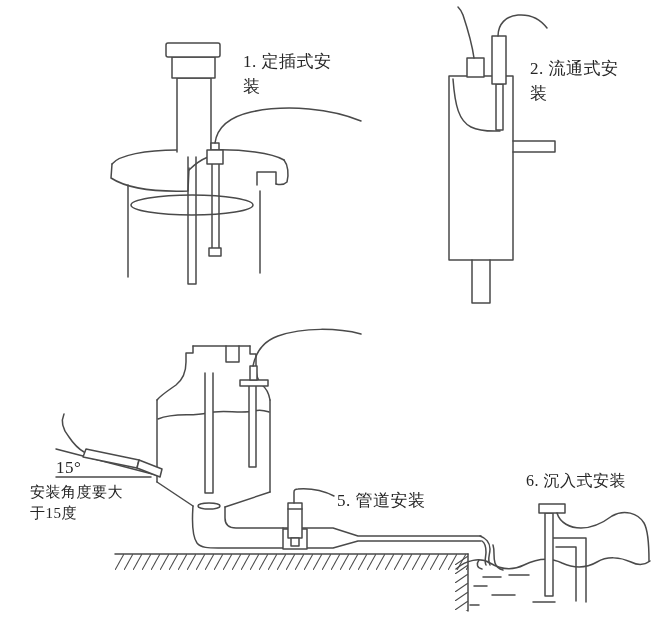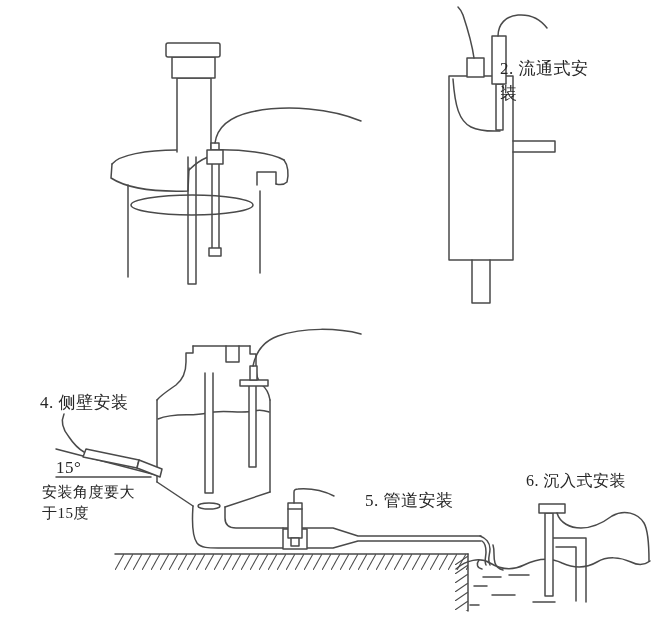--- a/index.html
+++ b/index.html
@@ -149,20 +149,20 @@
         <path d="M533,602 H555"></path>
         <path d="M470,605 H479"></path>
       </g>
       <rect x="545" y="513" width="8" height="83" fill="#ffffff"></rect>
       <rect x="539" y="504" width="26" height="9" fill="#ffffff"></rect>
       <path d="M557,513 C560,523 570,528 581,528 C594,528 604,522 612,516 C624,509 638,513 644,523 C648,530 649,545 649,561"></path>
     </g>
   </g>
 </svg>
 
-  <div class="lbl" style="left:500px;top:57px;width:96px;">2. 流通式安装</div>
-  <div class="lbl" style="left:40px;top:391px;width:130px;">4. 侧壁安装</div>
-  <div class="lbl" style="left:337px;top:489px;width:140px;margin-left:28px;">5. 管道安装</div>
+  <div class="lbl" style="left:243px;top:50px;width:96px;">1. 定插式安装</div>
+  <div class="lbl" style="left:530px;top:57px;width:96px;">2. 流通式安装</div>
+  <div class="lbl" style="left:337px;top:489px;width:140px;">5. 管道安装</div>
   <div class="lbl small" style="left:526px;top:469px;width:125px;">6. 沉入式安装</div>
   <div class="lbl bold" style="left:56px;top:456px;">15°</div>
-  <div class="lbl bold note" style="left:42px;top:482px;width:100px;">安装角度要大于15度</div>
+  <div class="lbl bold note" style="left:30px;top:482px;width:100px;">安装角度要大于15度</div>
 
 </div>
 
 </body></html>

